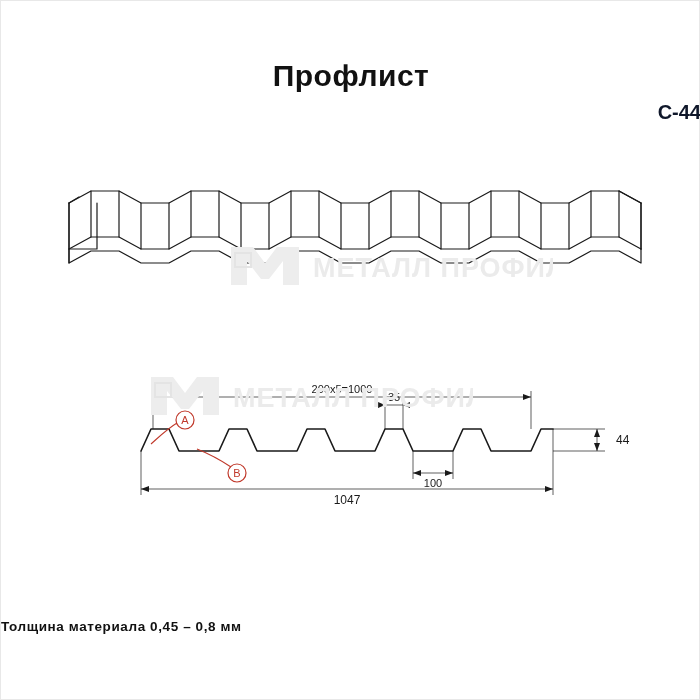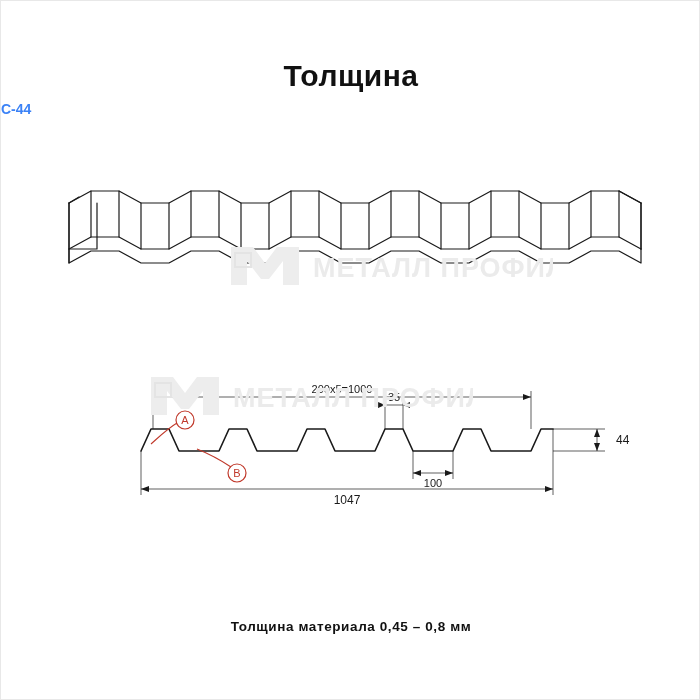--- a/index.html
+++ b/index.html
@@ -30,31 +30,31 @@
     font-size: 30px;
     font-weight: bold;
     letter-spacing: 0.5px;
     color: #111;
   }
   .subtitle {
     position: absolute;
     top: 100px;
     left: 0;
     width: 700px;
+    text-align: right;
+    font-size: 20px;
+    font-weight: bold;
+    color: #0f172a;
+  }
+  .footer-note {
+    position: absolute;
+    top: 618px;
+    left: 0;
+    width: 700px;
     text-align: left;
-    font-size: 14px;
-    font-weight: bold;
-    color: #3b82f6;
-  }
-  .footer-note {
-    position: absolute;
-    top: 618px;
-    left: 0;
-    width: 700px;
-    text-align: center;
     font-size: 13.5px;
     font-weight: bold;
     letter-spacing: 0.6px;
     color: #111;
   }
   .iso-wrap {
     position: absolute;
     left: 0;
     top: 150px;
     width: 700px;
@@ -75,21 +75,21 @@
   .wm-1 { left: 222px; top: 228px; }
   .wm-2 { left: 142px; top: 358px; }
   svg { display: block; }
   text { font-family: "Liberation Sans", sans-serif; }
 </style>
 </head>
 <body>
 
 <div class="page">
 
-  <div class="title">Толщина</div>
+  <div class="title">Профлист</div>
   <div class="subtitle">С-44</div>
 
   <div class="iso-wrap">
     <svg width="700" height="180" viewBox="0 0 700 180">
       <g fill="none" stroke="#1a1a1a" stroke-width="1.2" stroke-linejoin="round" stroke-linecap="round">
 
         <path d="M68,52 L90,40 L118,40 L140,52 L168,52 L190,40 L218,40 L240,52 L268,52 L290,40 L318,40 L340,52 L368,52 L390,40 L418,40 L440,52 L468,52 L490,40 L518,40 L540,52 L568,52 L590,40 L618,40 L640,52"></path>
 
         <path d="M68,52 L68,98 L96,98 L96,52"></path>
         <path d="M68,98 L90,86 L118,86 L140,98 L168,98 L190,86 L218,86 L240,98 L268,98 L290,86 L318,86 L340,98 L368,98 L390,86 L418,86 L440,98 L468,98 L490,86 L518,86 L540,98 L568,98 L590,86 L618,86 L640,98"></path>

